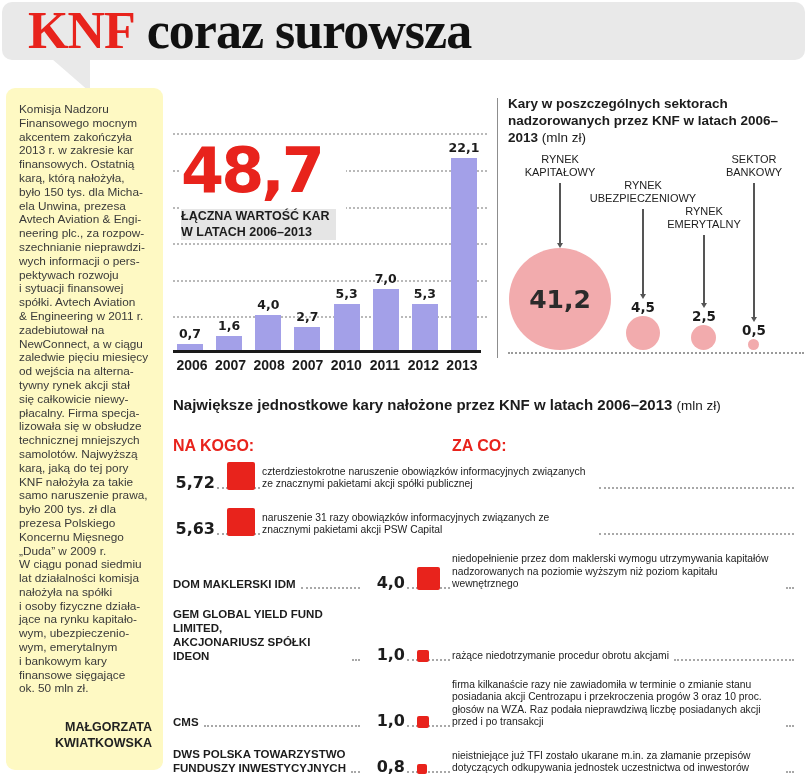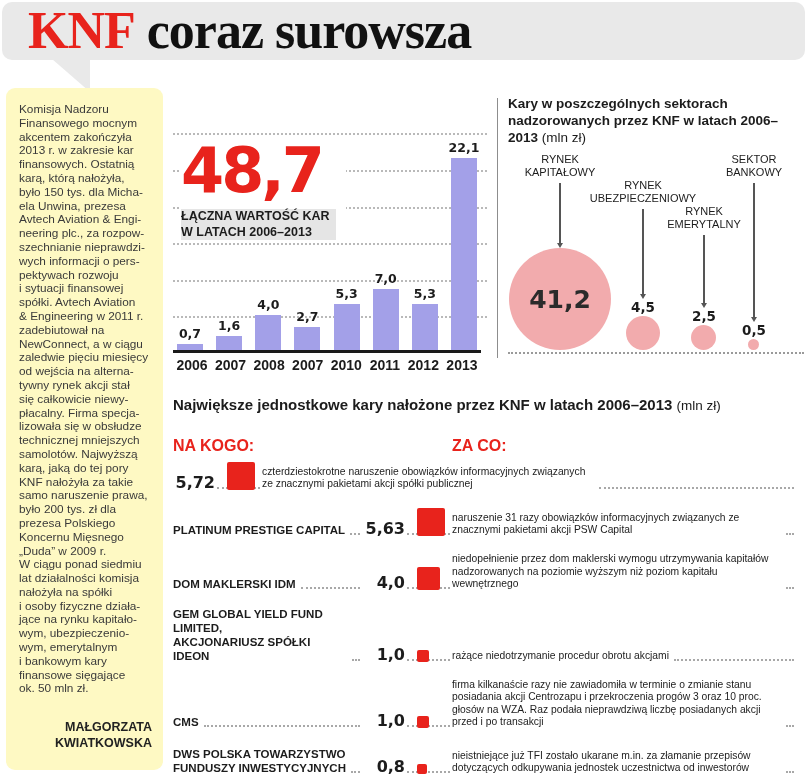--- a/index.html
+++ b/index.html
@@ -260,24 +260,20 @@
           <div class="p-mid">
             <div class="p-dots"></div>
             <div class="p-sq" style="height: 28px; width: 28px;"></div>
           </div>
           <div class="p-desc-wrap">
             <div class="p-desc">czterdziestokrotne naruszenie obowiązków informacyjnych związanych ze znacznymi pakietami akcji spółki publicznej</div>
             <div class="p-leader"></div>
           </div>
         </div>
         <div class="p-row">
-          <div class="p-name-wrap">
-            <div class="p-name">PLATINUM PRESTIGE CAPITAL</div>
-            <div class="p-leader"></div>
-          </div>
           <div class="p-val">5,63</div>
           <div class="p-mid">
             <div class="p-dots"></div>
             <div class="p-sq" style="height: 28px; width: 28px;"></div>
           </div>
           <div class="p-desc-wrap">
             <div class="p-desc">naruszenie 31 razy obowiązków informacyjnych związanych ze znacznymi pakietami akcji PSW Capital</div>
             <div class="p-leader"></div>
           </div>
         </div>

